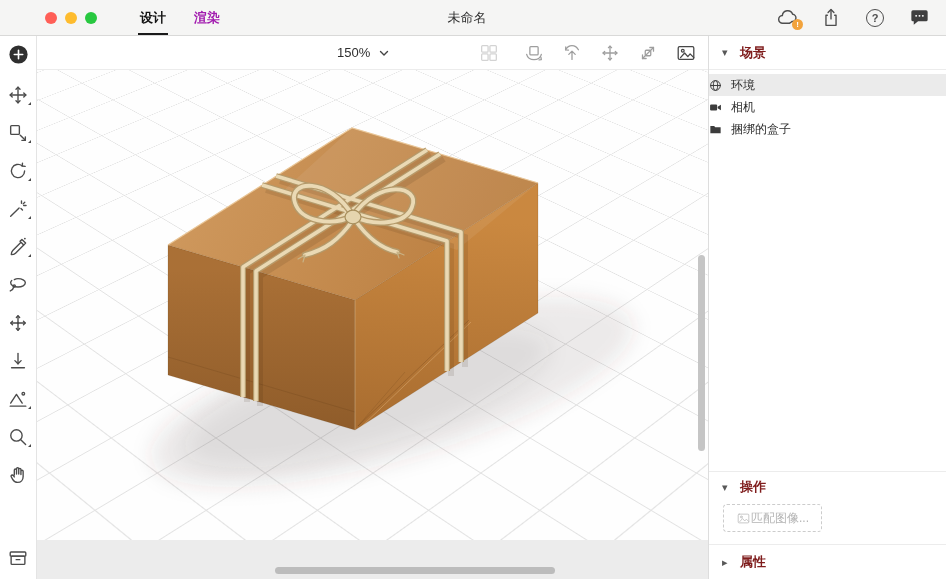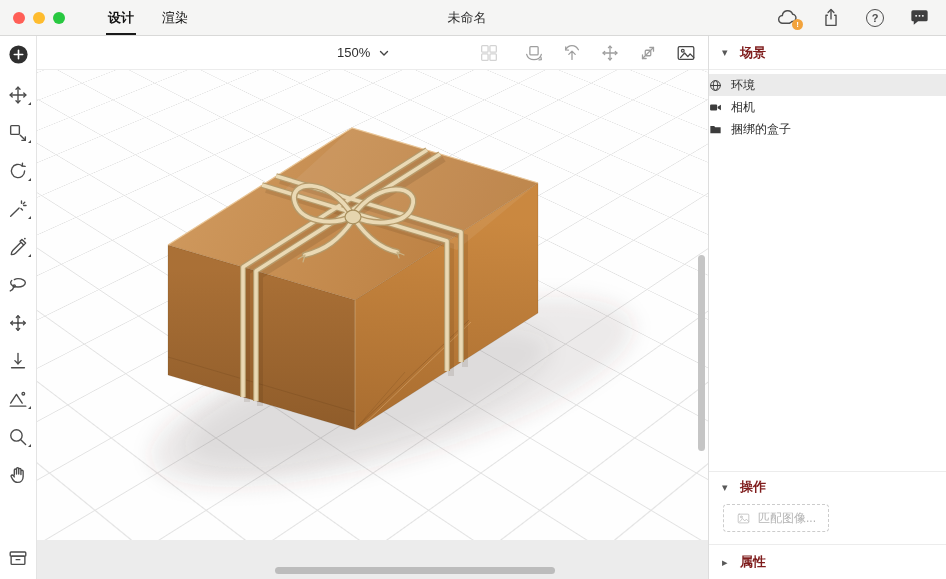--- a/index.html
+++ b/index.html
@@ -2,26 +2,26 @@
 <html><head>
 <meta charset="utf-8">
 <style>
   * { box-sizing: border-box; margin: 0; padding: 0; }
   html, body { width: 946px; height: 579px; overflow: hidden; background: #fff;
     font-family: "Liberation Sans", sans-serif; }
   .app { position: relative; width: 946px; height: 579px; }
 
   
   .titlebar { position: absolute; top: 0; left: 0; right: 0; height: 36px;
-    background: #f5f5f4; border-bottom: 1px solid #d9d9d8; display: flex; align-items: center; }
+    background: #f5f5f4; border-bottom: 1px solid #d9d9d8; display: flex; align-items: center; padding-left: 32px; }
   .traffic { display: flex; gap: 8px; margin-left: 13px; }
   .light { width: 12px; height: 12px; border-radius: 50%; }
   .light.red { background: #ff5f57; } .light.yellow { background: #febc2e; } .light.green { background: #28c840; }
   .tabs { display: flex; gap: 28px; margin-left: 43px; height: 100%; align-items: center; }
-  .tab { font-size: 13px; color: #000000; height: 100%; display: flex; align-items: center; position: relative; }
+  .tab { font-size: 13px; color: #a21caf; height: 100%; display: flex; align-items: center; position: relative; font-weight: bold; }
   .tab.active { color: #141414; font-weight: 700; }
   .tab.active::after { content: ""; position: absolute; left: -2px; right: -2px; bottom: 0; height: 2px; background: #1a1a1a; }
   .doc-title { position: absolute; left: 0; right: 12px; text-align: center; font-size: 13px; color: #303030; pointer-events: none; }
   .tb-right { margin-left: auto; display: flex; align-items: center; gap: 20px; margin-right: 15px; z-index: 2; }
   .tb-btn { position: relative; display: flex; align-items: center; justify-content: center; width: 24px; height: 24px; }
   .badge { position: absolute; right: -4px; bottom: 0px; width: 11px; height: 11px; border-radius: 50%;
     background: #f2a33c; color: #fff; font-size: 8px; font-weight: 700; display: flex; align-items: center; justify-content: center; }
   .help-circle { width: 18px; height: 18px; border: 1.5px solid #4e4e4e; border-radius: 50%; color: #4e4e4e;
     font-size: 11px; font-weight: 700; display: flex; align-items: center; justify-content: center; }
   .tbicon { stroke: #4e4e4e; stroke-width: 1.5; fill: none; stroke-linecap: round; stroke-linejoin: round; }
@@ -70,21 +70,21 @@
     border-bottom: 1px solid #ececec; }
   .panel-title { font-size: 13px; font-weight: 700; color: #7f1d1d; }
   .chev { font-size: 11px; color: #585858; width: 10px; display: inline-block; line-height: 1; }
   .scene-list { padding-top: 4px; }
   .scene-item { height: 22px; display: flex; align-items: center; gap: 9px; font-size: 12px; color: #2c2c2c; }
   .scene-item.selected { background: #ebebeb; }
   .pic { stroke: #3c3c3c; stroke-width: 1.2; fill: none; stroke-linecap: round; stroke-linejoin: round; }
   .panel-spacer { flex: 1; }
   .actions-section { border-top: 1px solid #ececec; }
   .actions-header { height: 30px; display: flex; align-items: center; padding-left: 13px; gap: 8px; }
-  .match-btn { margin: 2px 0 12px 14px; height: 28px; display: inline-flex; align-items: center; gap: 7px;
+  .match-btn { margin: 2px 0 12px 14px; height: 28px; display: inline-flex; align-items: center; 
     padding: 0 12px; border: 1px dashed #ccc; border-radius: 4px; color: #b4b4b4; font-size: 12px; background: #fff; justify-content: center; }
   .btn-icon { stroke: #bdbdbd; stroke-width: 1.3; fill: none; stroke-linecap: round; stroke-linejoin: round; }
   .props-section { border-top: 1px solid #ececec; height: 35px; min-height: 35px; display: flex; align-items: center;
     padding-left: 13px; gap: 8px; }
 </style>
 </head>
 <body>
 
 <div class="app">
 

